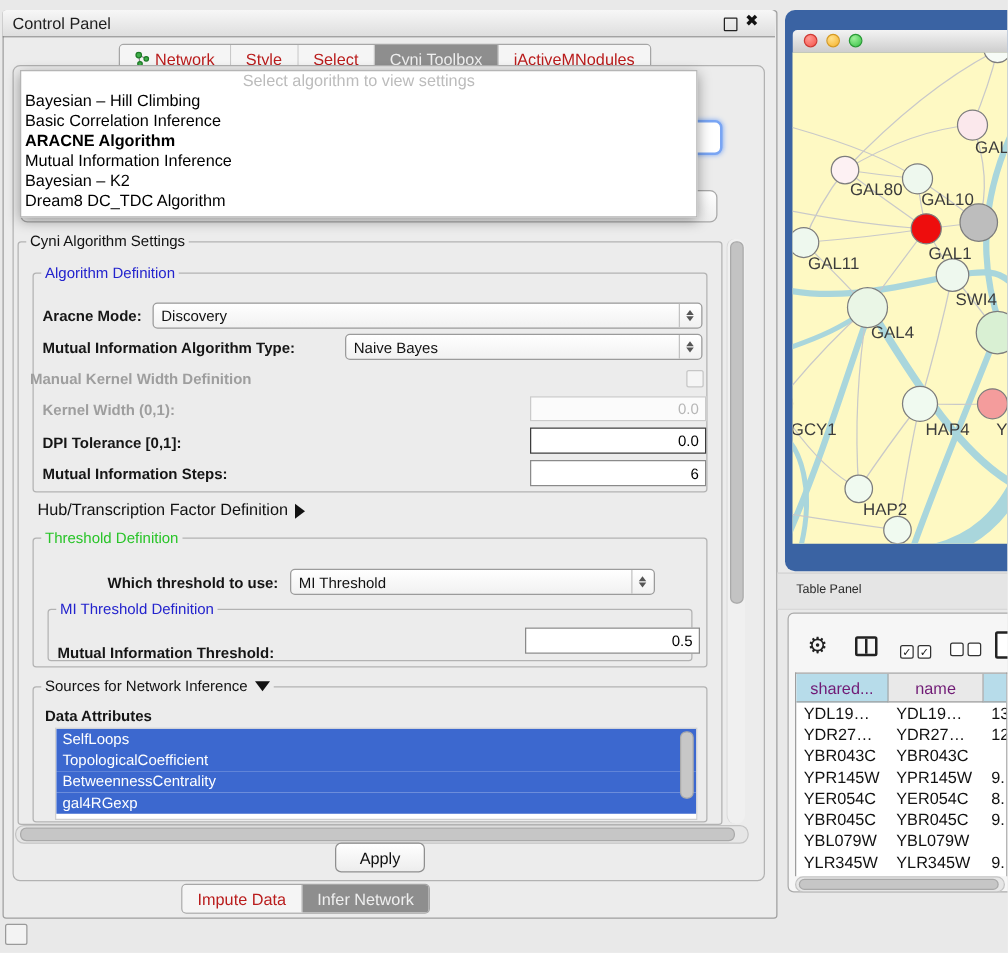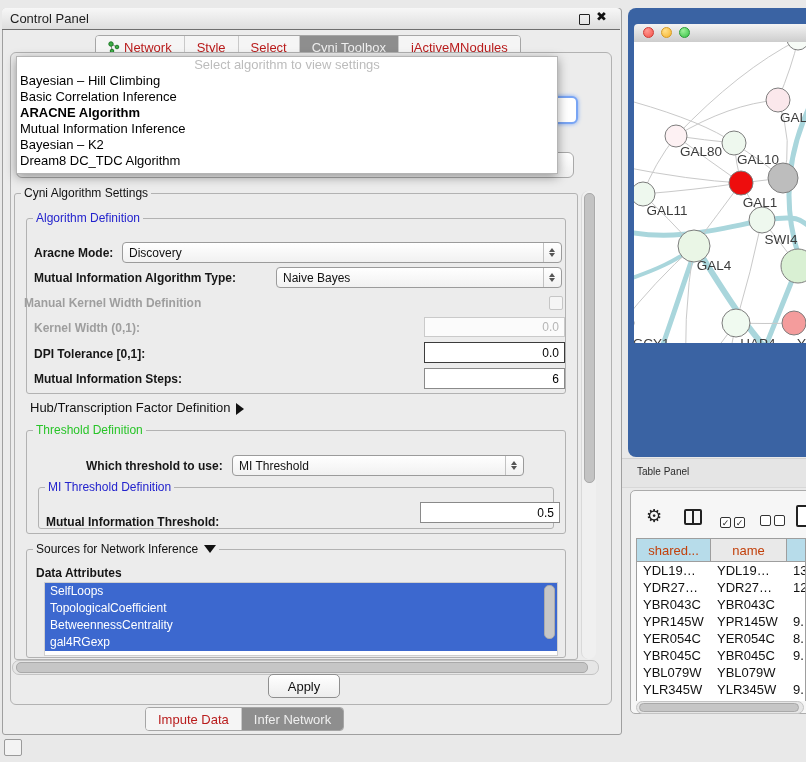--- a/index.html
+++ b/index.html
@@ -90,38 +90,38 @@
 
   .apply-btn{left:268px;top:674px;width:70px;height:22px;background:linear-gradient(#ffffff,#ededed);
     border:1px solid #8f8f8f;border-radius:5px;font-size:13px;color:#111;
     display:flex;align-items:center;justify-content:center;}
 
   
   .net-frame{left:628px;top:8px;width:178px;height:449px;background:#3a63a3;border-radius:8px 0 0 8px;}
   .net-titlebar{left:634px;top:24px;width:172px;height:18px;
     background:linear-gradient(#f3f3f3,#cdcdcd);border-bottom:1px solid #9c9c9c;border-radius:4px 0 0 0;}
   .light{width:11px;height:11px;border-radius:50%;top:27px;box-sizing:border-box;}
-  .net-canvas{left:634px;top:42px;width:172px;height:301px;background:#ffffff;overflow:hidden;}
+  .net-canvas{left:634px;top:42px;width:172px;height:393px;background:#fef9c3;overflow:hidden;}
 
   
   .tp-bar{left:622px;top:458px;width:184px;height:28px;background:#e5e5e5;
     border-top:1px solid #d2d2d2;border-bottom:1px solid #d8d8d8;}
   .tp-title{left:637px;top:466px;font-size:10px;color:#2b2b2b;}
   .tp-panel{left:630px;top:490px;width:200px;height:222px;background:#f6f6f6;
     border:1px solid #ababab;border-radius:5px;}
   .gear{font-size:18px;color:#222;line-height:18px;}
   .split-icon{width:18px;height:16px;border:2px solid #222;border-radius:2px;box-sizing:border-box;}
   .split-icon div{width:2px;height:100%;background:#222;margin:0 auto;}
   .cb{width:11px;height:11px;border:1.5px solid #333;border-radius:2px;display:inline-block;
     font-size:9px;line-height:10px;text-align:center;color:#222;font-weight:bold;box-sizing:border-box;background:#fff;}
   .table-wrap{left:636px;top:538px;width:168px;height:162px;overflow:hidden;background:#fff;
     border:1px solid #9e9e9e;border-bottom:none;}
   .thead{display:flex;height:23px;}
   .th{box-sizing:border-box;border-right:1px solid #9e9e9e;border-bottom:1px solid #9e9e9e;
-    font-size:13px;color:#c2410c;display:flex;align-items:center;justify-content:center;flex:none;}
+    font-size:13px;color:#701a75;display:flex;align-items:center;justify-content:center;flex:none;}
   .th.hl{background:#b7dcea;}
   .th.plain{background:#e9e9e9;}
   .trow{display:flex;height:17px;}
   .tcell{box-sizing:border-box;flex:none;font-size:13px;color:#111;line-height:17px;
     padding-left:6px;white-space:nowrap;overflow:hidden;}
 
   .mini-panel-btn{left:4px;top:739px;width:16px;height:15px;background:#f3f3f3;
     border:1px solid #9a9a9a;border-radius:2px;}
 
   svg text{font-family:"Liberation Sans","DejaVu Sans",sans-serif;}

